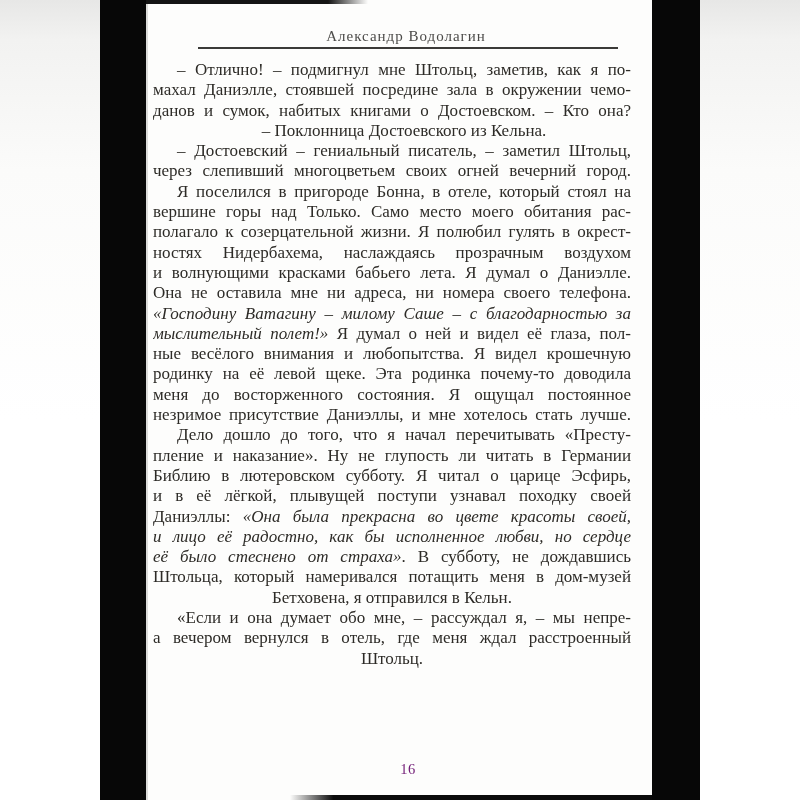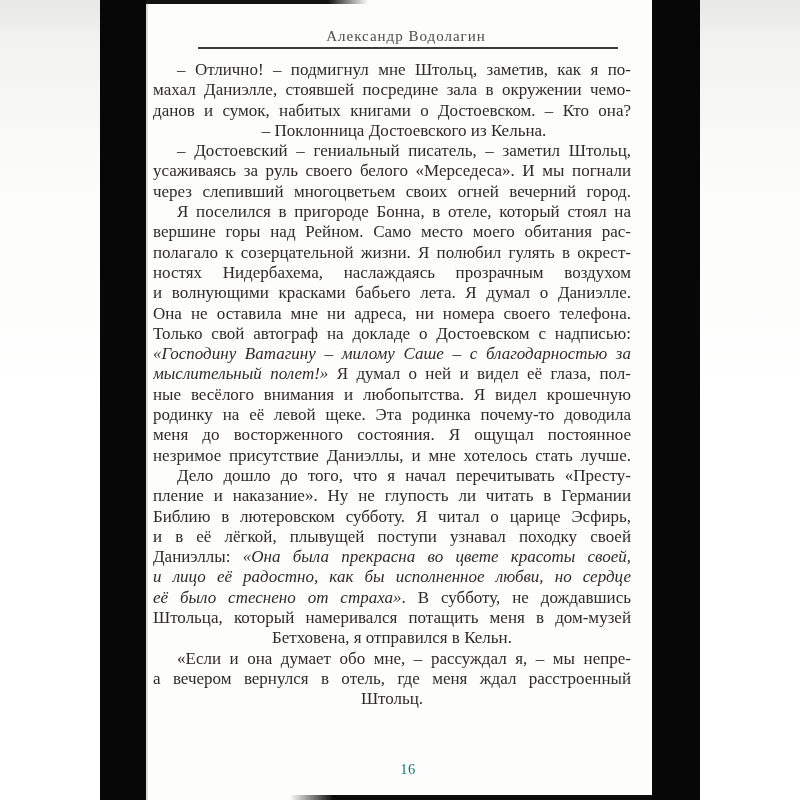--- a/index.html
+++ b/index.html
@@ -26,21 +26,21 @@
   .body-text{position:absolute;left:7px;top:60px;width:478px;}
   .line{
     height:20.3px;line-height:20.3px;font-size:17px;color:#2d2b27;
     text-align:justify;text-align-last:justify;overflow:hidden;white-space:normal;
   }
   .line.end{text-align:center;text-align-last:auto;}
   .line.indent{text-indent:24px;}
   .it{font-style:italic;}
   .page-number{
     position:absolute;top:761px;left:18px;right:0;text-align:center;
-    font-size:14.5px;color:#0f766e;letter-spacing:.5px;
+    font-size:14.5px;color:#701a75;letter-spacing:.5px;
   }
 </style>
 </head>
 <body>
 
 <div class="stage">
   <div class="bar left"></div>
   <div class="bar right"></div>
 
   <div class="page">
@@ -50,29 +50,27 @@
     <div class="running-header">Александр Водолагин</div>
 
     <div class="header-rule"></div>
 
     <div class="body-text">
         <div class="line indent"><span>– Отлично! – подмигнул мне Штольц, заметив, как я по-</span></div>
         <div class="line"><span>махал Даниэлле, стоявшей посредине зала в окружении чемо-</span></div>
         <div class="line"><span>данов и сумок, набитых книгами о Достоевском. – Кто она?</span></div>
         <div class="line indent end"><span>– Поклонница Достоевского из Кельна.</span></div>
         <div class="line indent"><span>– Достоевский – гениальный писатель, – заметил Штольц,</span></div>
-        <div class="line"><span>усаживаясь за руль своего белого «Мерседеса». И мы погнали</span></div>
         <div class="line"><span>через слепивший многоцветьем своих огней вечерний город.</span></div>
         <div class="line indent"><span>Я поселился в пригороде Бонна, в отеле, который стоял на</span></div>
-        <div class="line"><span>вершине горы над Рейном. Само место моего обитания рас-</span></div>
+        <div class="line"><span>вершине горы над Только. Само место моего обитания рас-</span></div>
         <div class="line"><span>полагало к созерцательной жизни. Я полюбил гулять в окрест-</span></div>
         <div class="line"><span>ностях Нидербахема, наслаждаясь прозрачным воздухом</span></div>
         <div class="line"><span>и волнующими красками бабьего лета. Я думал о Даниэлле.</span></div>
         <div class="line"><span>Она не оставила мне ни адреса, ни номера своего телефона.</span></div>
-        <div class="line"><span>Только свой автограф на докладе о Достоевском с надписью:</span></div>
         <div class="line"><span class="it">«Господину Ватагину – милому Саше – с благодарностью за</span></div>
         <div class="line"><span class="it">мыслительный полет!»</span><span> Я думал о ней и видел её глаза, пол-</span></div>
         <div class="line"><span>ные весёлого внимания и любопытства. Я видел крошечную</span></div>
         <div class="line"><span>родинку на её левой щеке. Эта родинка почему-то доводила</span></div>
         <div class="line"><span>меня до восторженного состояния. Я ощущал постоянное</span></div>
         <div class="line"><span>незримое присутствие Даниэллы, и мне хотелось стать лучше.</span></div>
         <div class="line indent"><span>Дело дошло до того, что я начал перечитывать «Престу-</span></div>
         <div class="line"><span>пление и наказание». Ну не глупость ли читать в Германии</span></div>
         <div class="line"><span>Библию в лютеровском субботу. Я читал о царице Эсфирь,</span></div>
         <div class="line"><span>и в её лёгкой, плывущей поступи узнавал походку своей</span></div>

